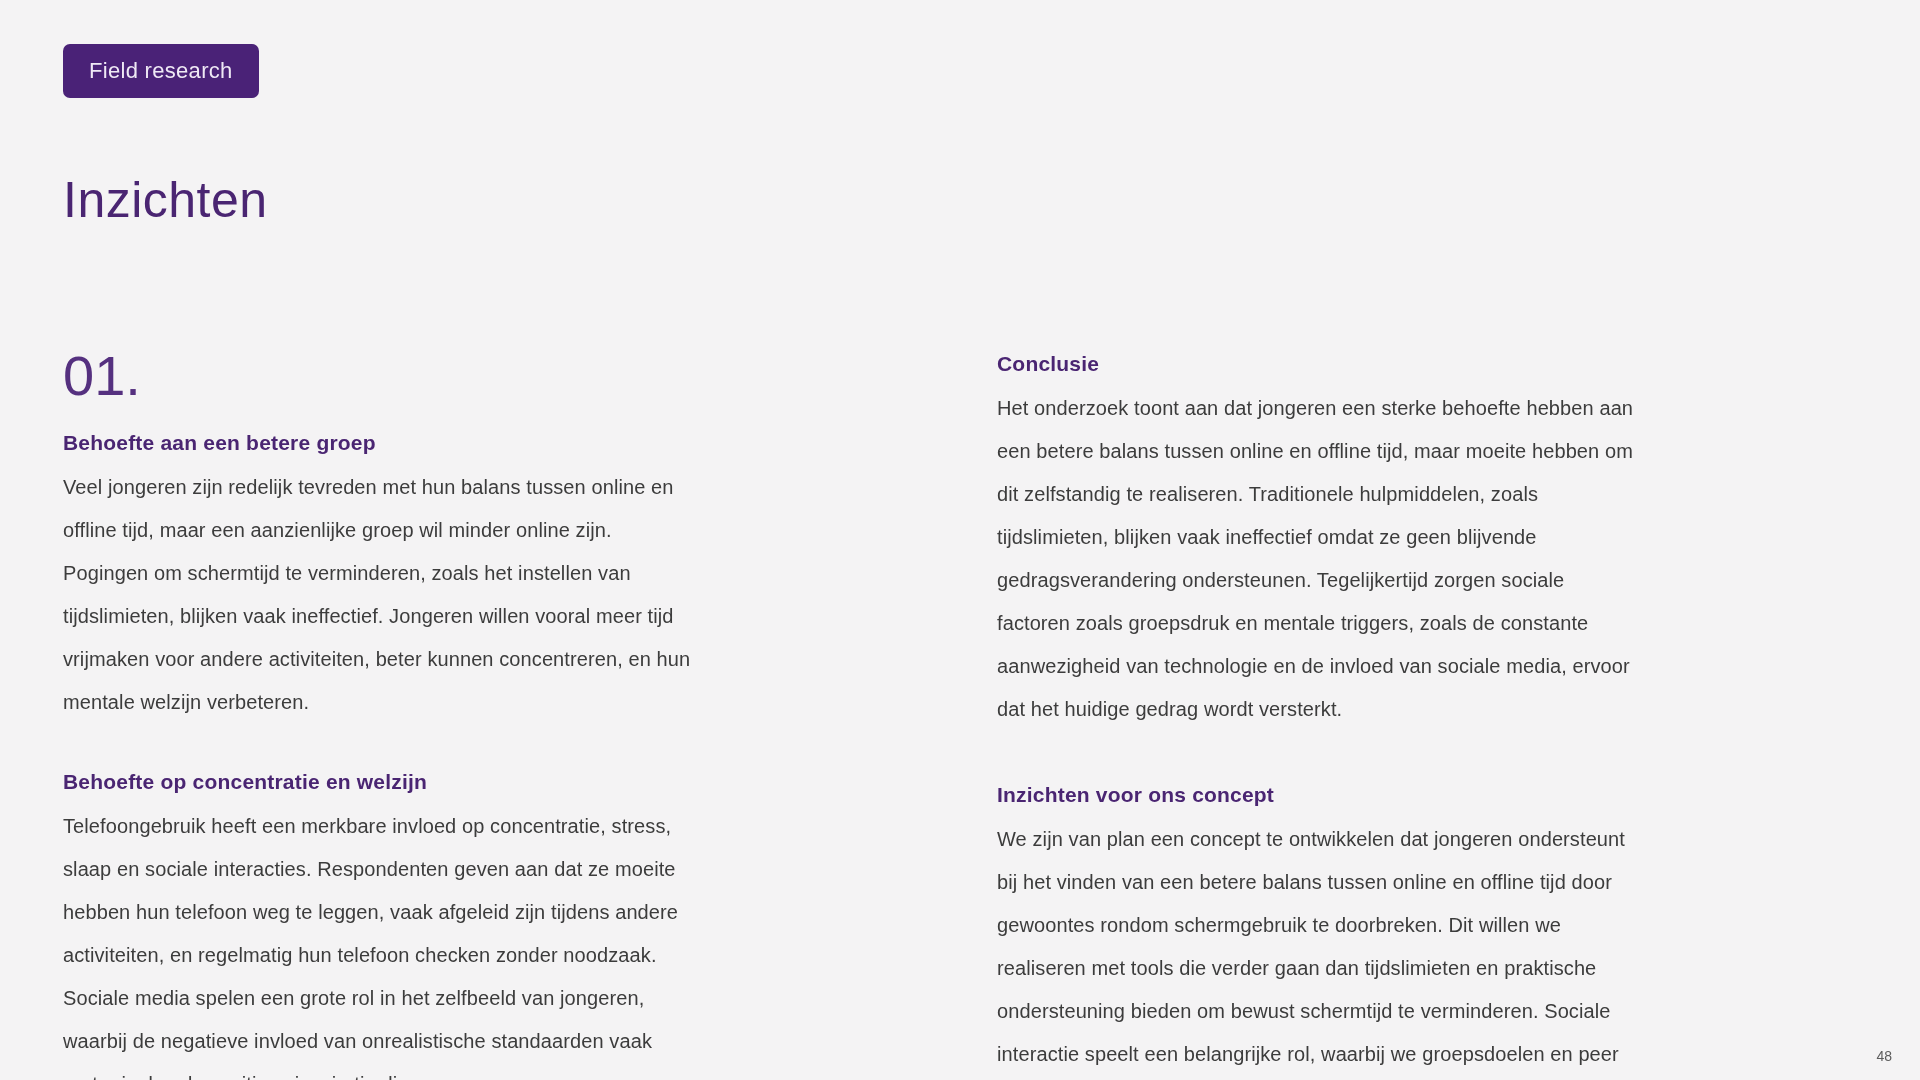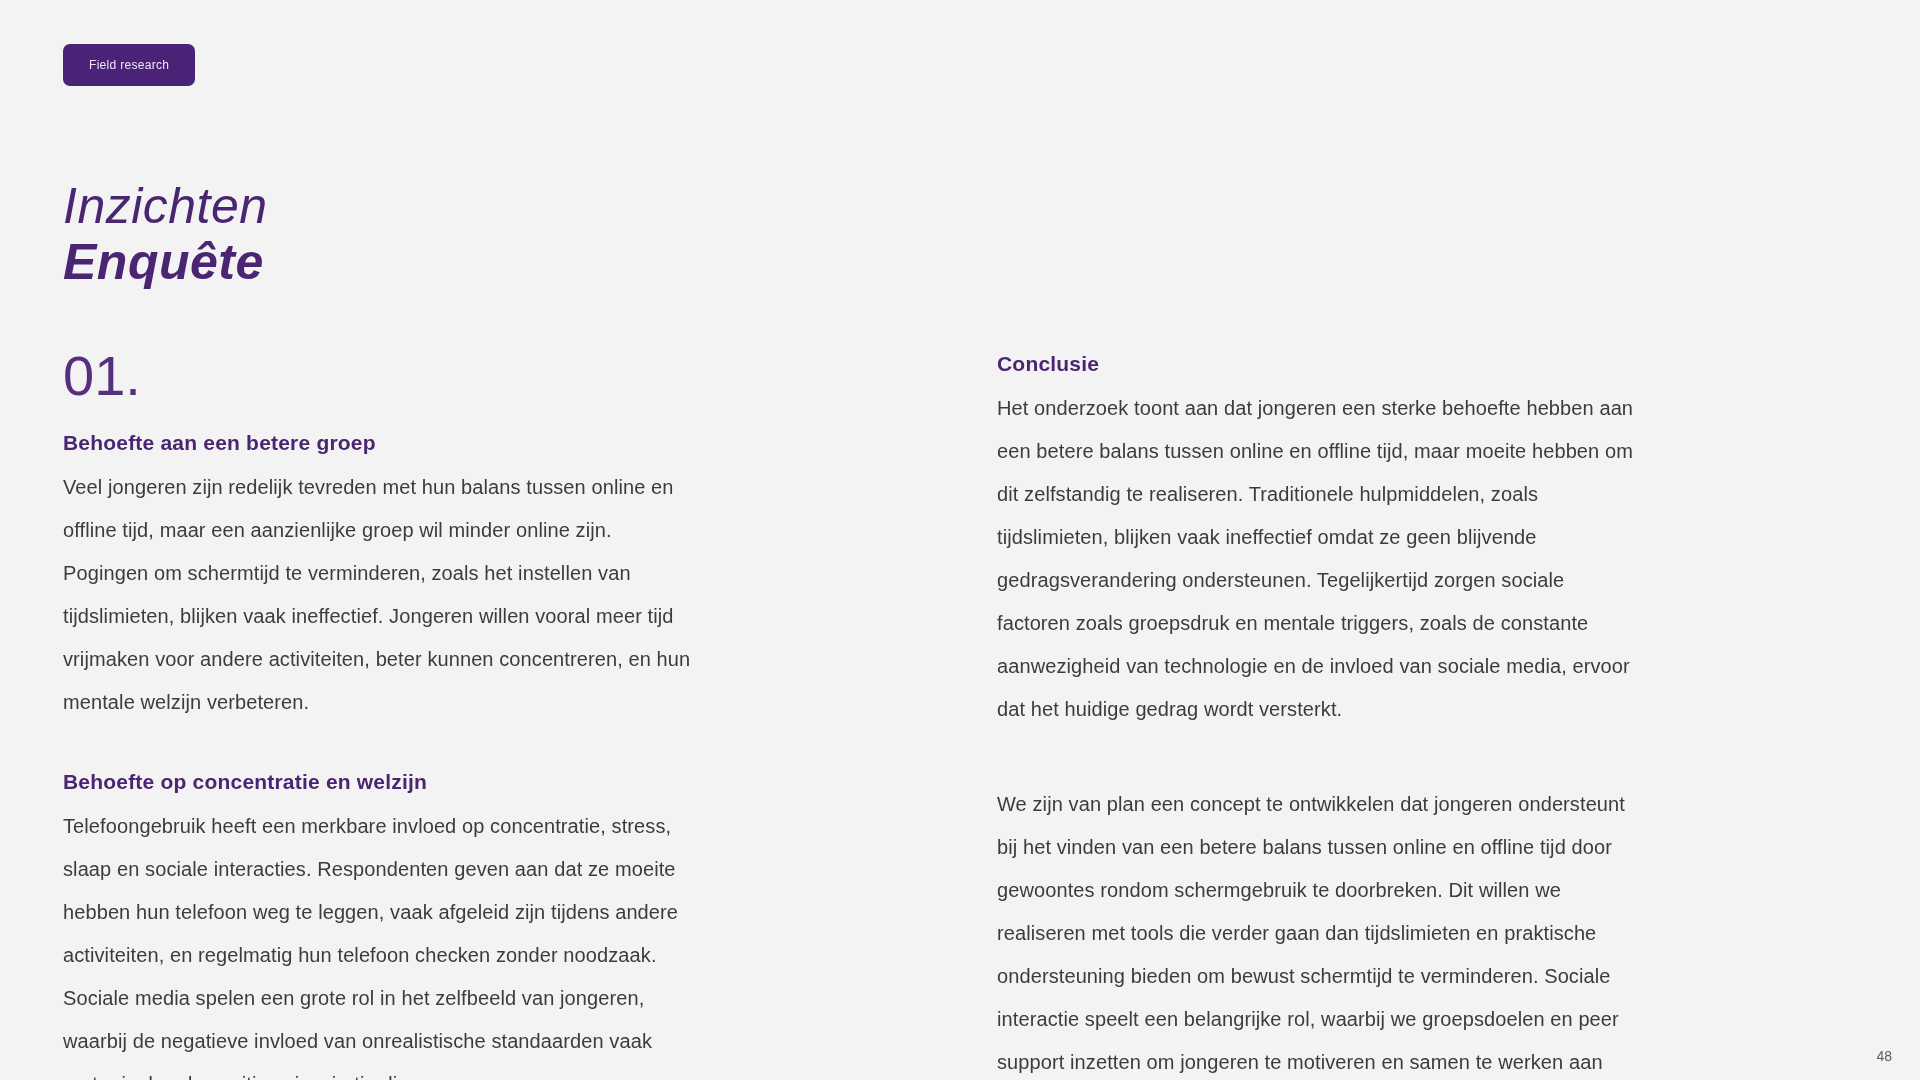--- a/index.html
+++ b/index.html
@@ -20,32 +20,31 @@
   }
   .slide{
     position:relative;
     width:1920px;height:1080px;
     background:var(--background);
   }
   .badge{
     position:absolute;left:63px;top:44px;
     background:var(--badgeBg);
     color:var(--badgeText);
-    font-size:12px;
+    font-size:22px;
     letter-spacing:.3px;
     padding:14px 26px;
     border-radius:7px;
   }
   .title{
-    position:absolute;left:63px;top:178px;
+    position:absolute;left:63px;top:172px;
     color:var(--accent);
     font-size:50px;
     line-height:56px;
     font-weight:400;
-    font-style:italic;
   }
   .title .title-light{display:block;font-weight:400;letter-spacing:.5px;}
   .title .title-bold{display:block;font-weight:700;letter-spacing:.5px;}
   .col{position:absolute;top:348px;width:880px;}
   .col-left{left:63px;}
   .col-right{left:997px;top:352px;}
   .section-number{
     color:var(--numberPurple);
     font-size:56px;
     font-weight:400;
@@ -78,21 +77,20 @@
 </style>
 </head>
 <body>
 
 <div class="slide">
 
   <div class="badge">Field research</div>
 
   <h1 class="title">
     <span class="title-light">Inzichten</span>
-    <span class="title-bold">Enquête</span>
   </h1>
 
   <div class="col col-left">
 
     <section class="numbered-section">
       <div class="section-number">01.</div>
       <h3 class="section-heading">Behoefte aan een betere groep</h3>
       <p class="section-body">Veel jongeren zijn redelijk tevreden met hun balans tussen online en
 offline tijd, maar een aanzienlijke groep wil minder online zijn.
 Pogingen om schermtijd te verminderen, zoals het instellen van
@@ -122,20 +120,21 @@
 een betere balans tussen online en offline tijd, maar moeite hebben om
 dit zelfstandig te realiseren. Traditionele hulpmiddelen, zoals
 tijdslimieten, blijken vaak ineffectief omdat ze geen blijvende
 gedragsverandering ondersteunen. Tegelijkertijd zorgen sociale
 factoren zoals groepsdruk en mentale triggers, zoals de constante
 aanwezigheid van technologie en de invloed van sociale media, ervoor
 dat het huidige gedrag wordt versterkt.</p>
     </section>
 
     <section class="right-section">
+      <h3 class="section-heading">Inzichten voor ons concept</h3>
       <p class="section-body">We zijn van plan een concept te ontwikkelen dat jongeren ondersteunt
 bij het vinden van een betere balans tussen online en offline tijd door
 gewoontes rondom schermgebruik te doorbreken. Dit willen we
 realiseren met tools die verder gaan dan tijdslimieten en praktische
 ondersteuning bieden om bewust schermtijd te verminderen. Sociale
 interactie speelt een belangrijke rol, waarbij we groepsdoelen en peer
 support inzetten om jongeren te motiveren en samen te werken aan
 gezondere digitale gewoontes. Ons concept richt zich op duurzame
 gedragsverandering door praktische en sociale oplossingen te
 combineren.</p>

